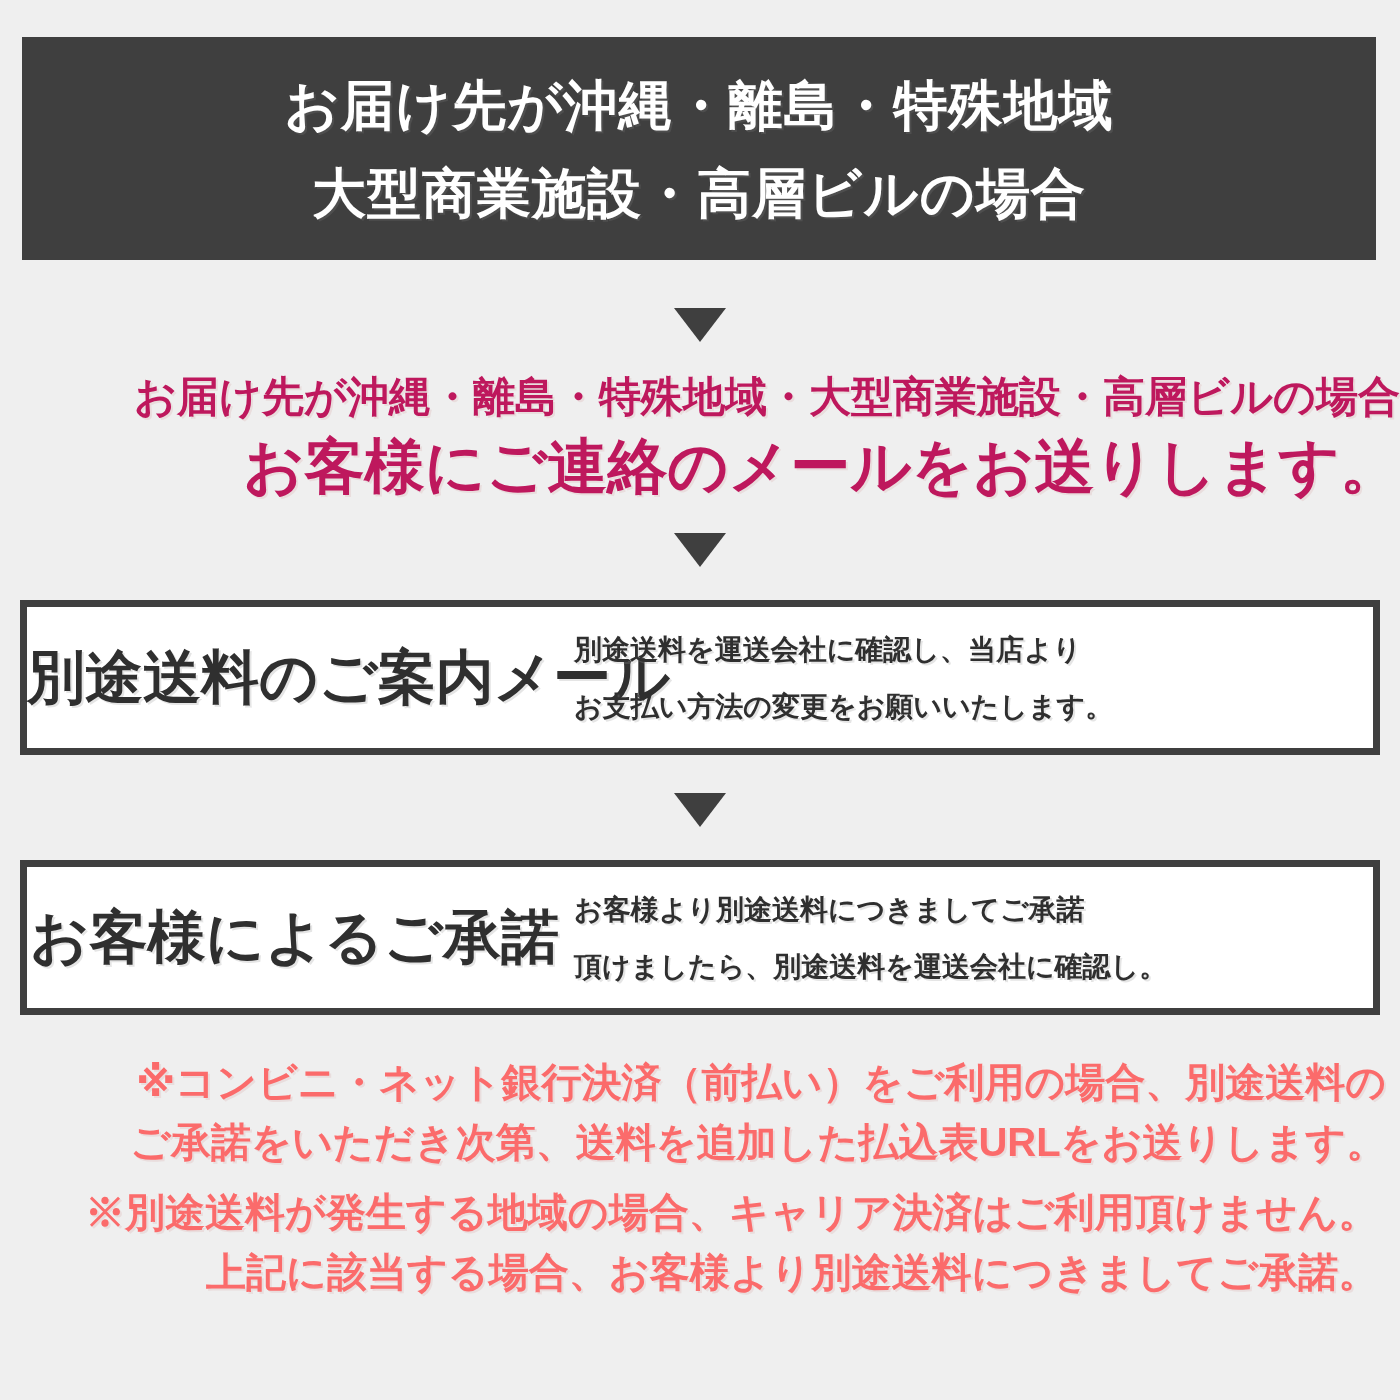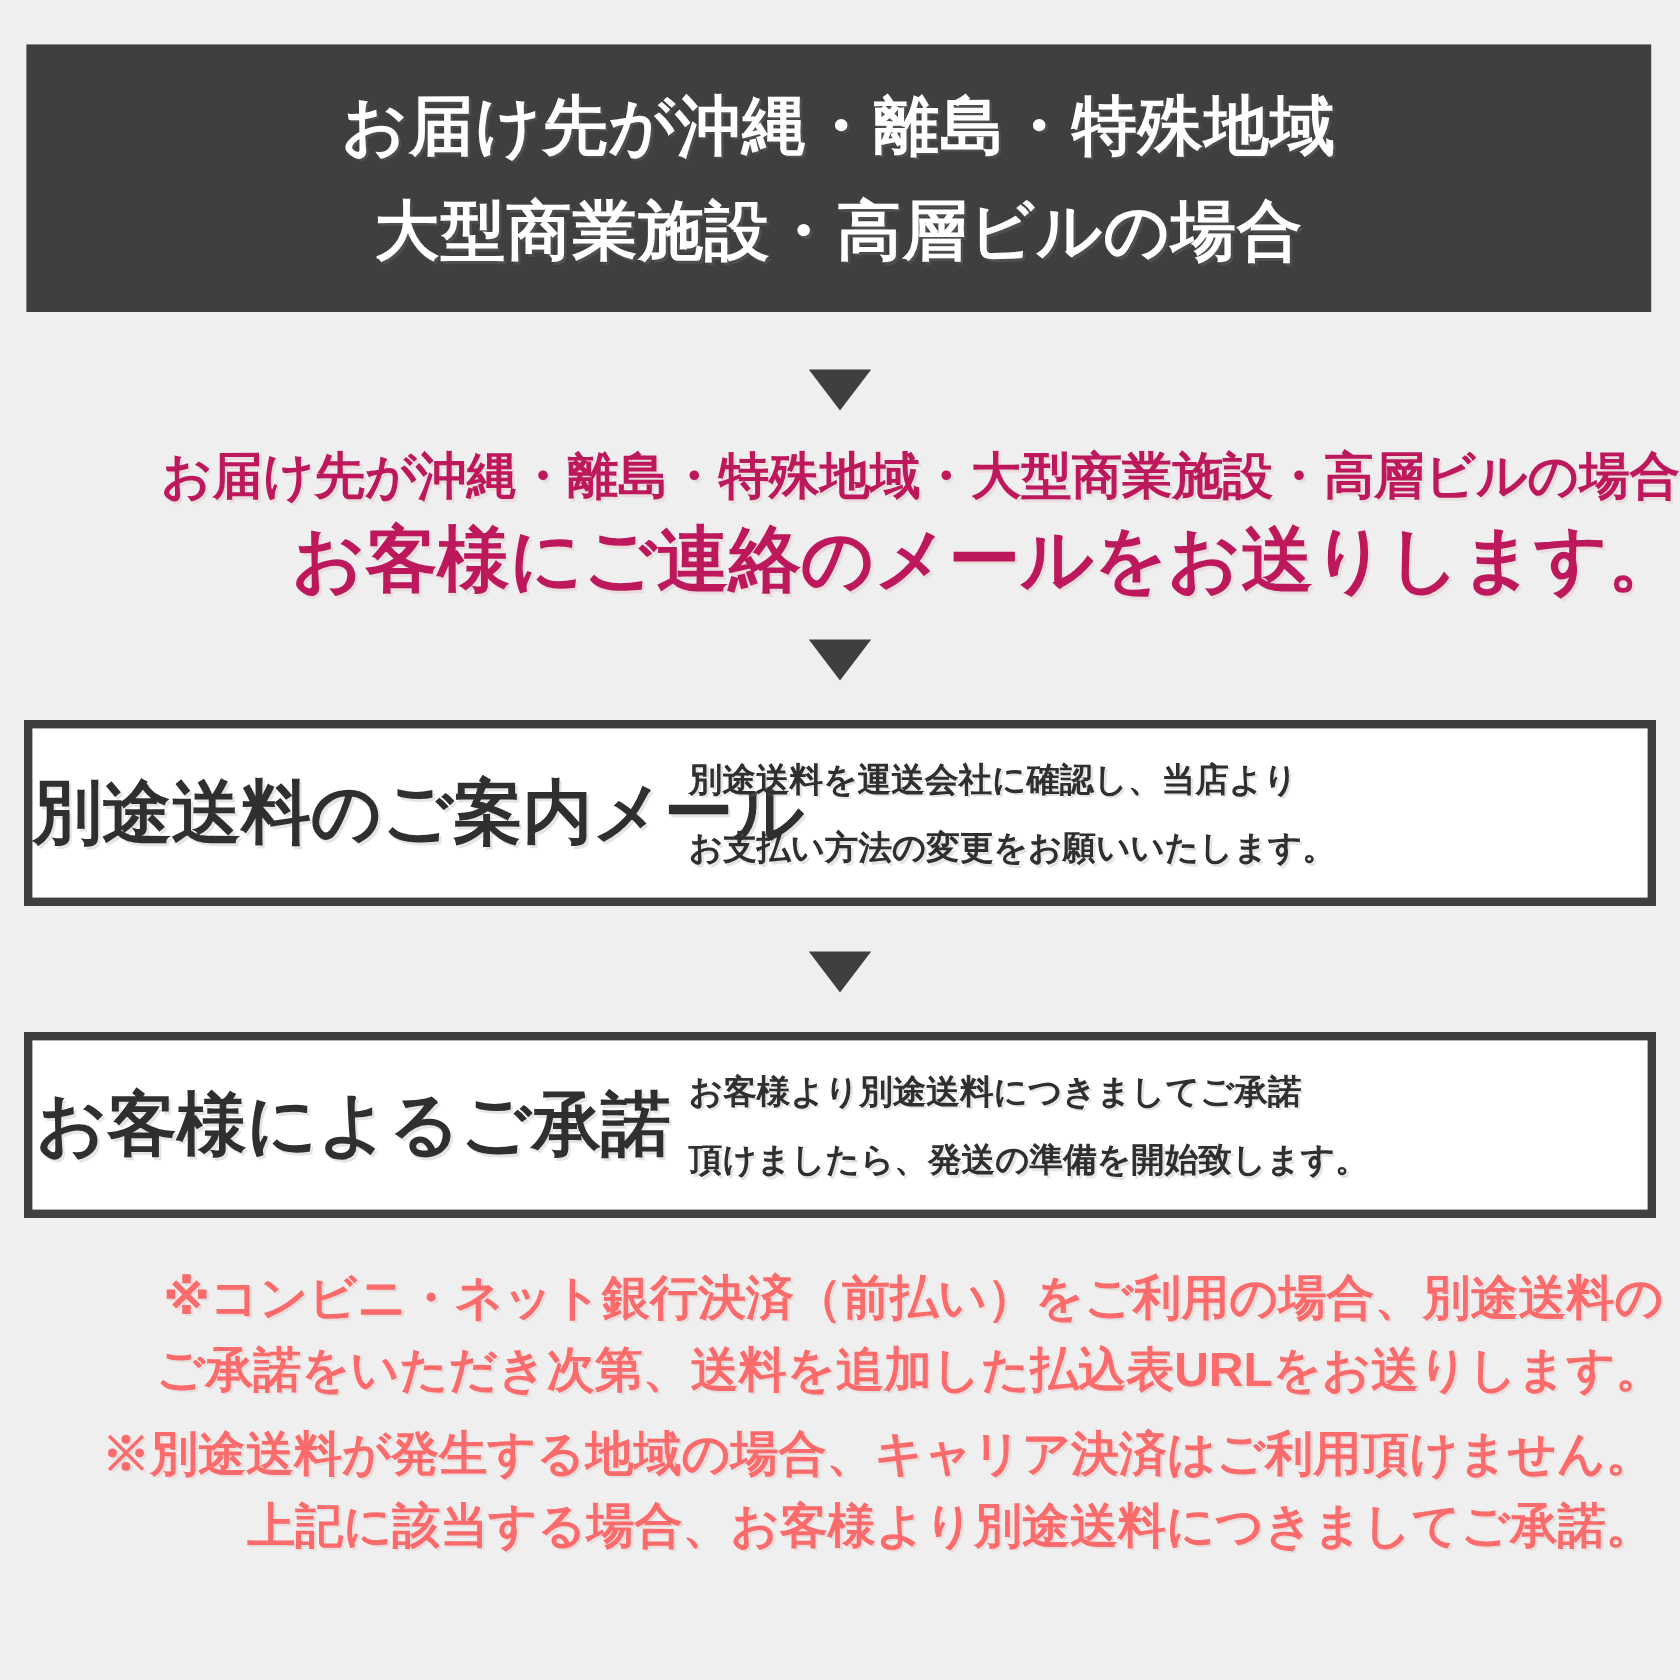--- a/index.html
+++ b/index.html
@@ -152,21 +152,21 @@
       <div>お支払い方法の変更をお願いいたします。</div>
     </div>
   </div>
 
   <div class="down-arrow arrow-3"></div>
 
   <div class="step-box step-2">
     <div class="step-label">お客様によるご承諾</div>
     <div class="step-desc">
       <div>お客様より別途送料につきましてご承諾</div>
-      <div>頂けましたら、発送の準備を開始致します。</div>
+      <div>頂けましたら、別途送料を運送会社に確認し。</div>
     </div>
   </div>
 
   <div class="footnote fn-1">
     <div>※コンビニ・ネット銀行決済（前払い）をご利用の場合、別途送料の</div>
     <div class="cont-line">ご承諾をいただき次第、送料を追加した払込表URLをお送りします。</div>
   </div>
 
   <div class="footnote fn-2">
     <div>※別途送料が発生する地域の場合、キャリア決済はご利用頂けません。</div>

